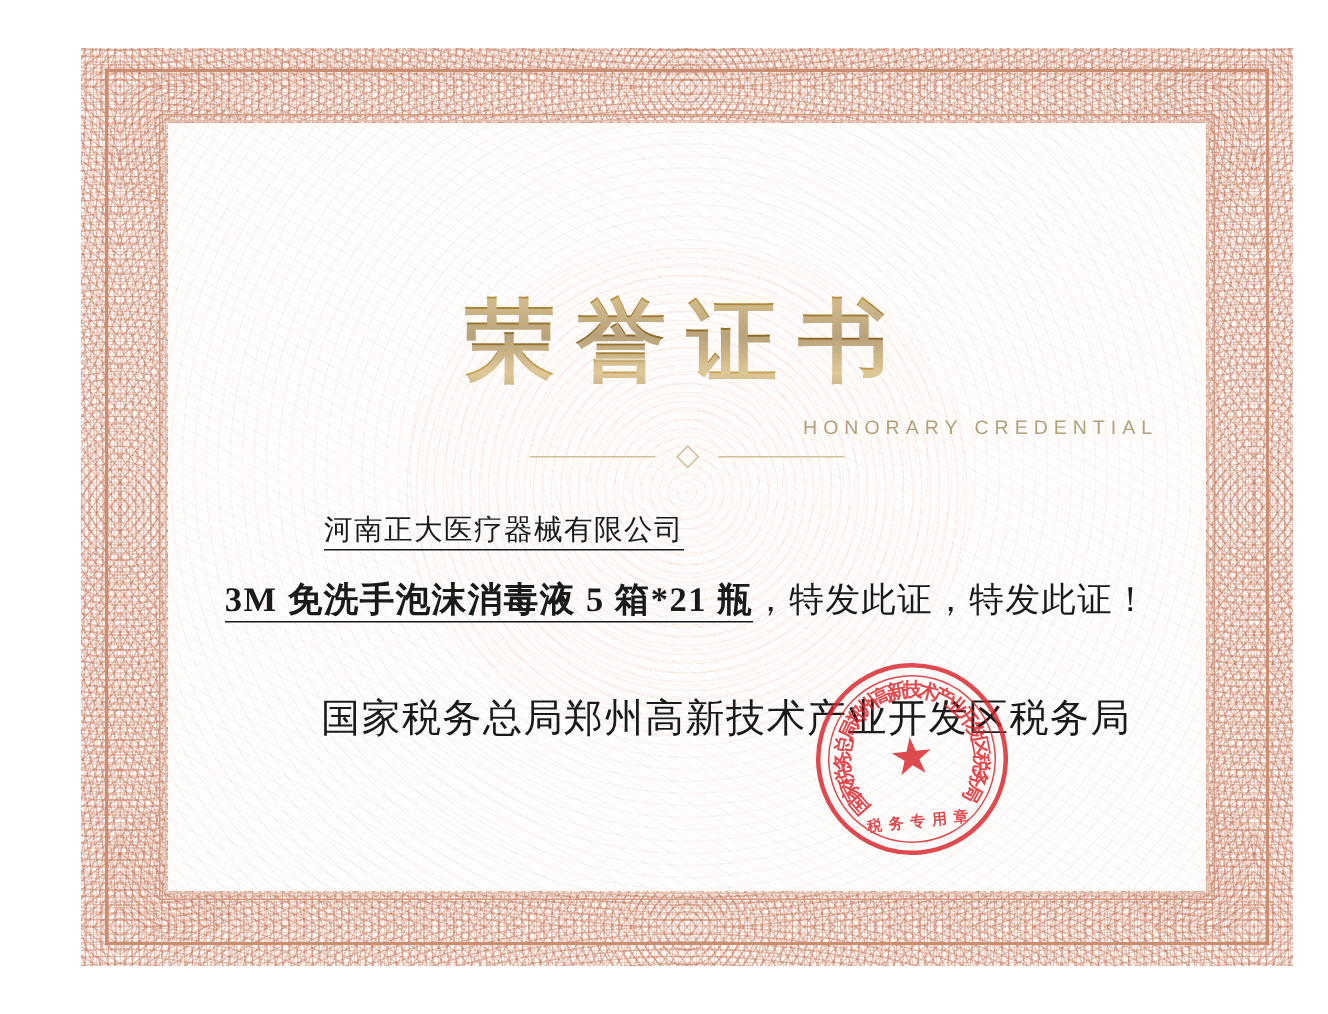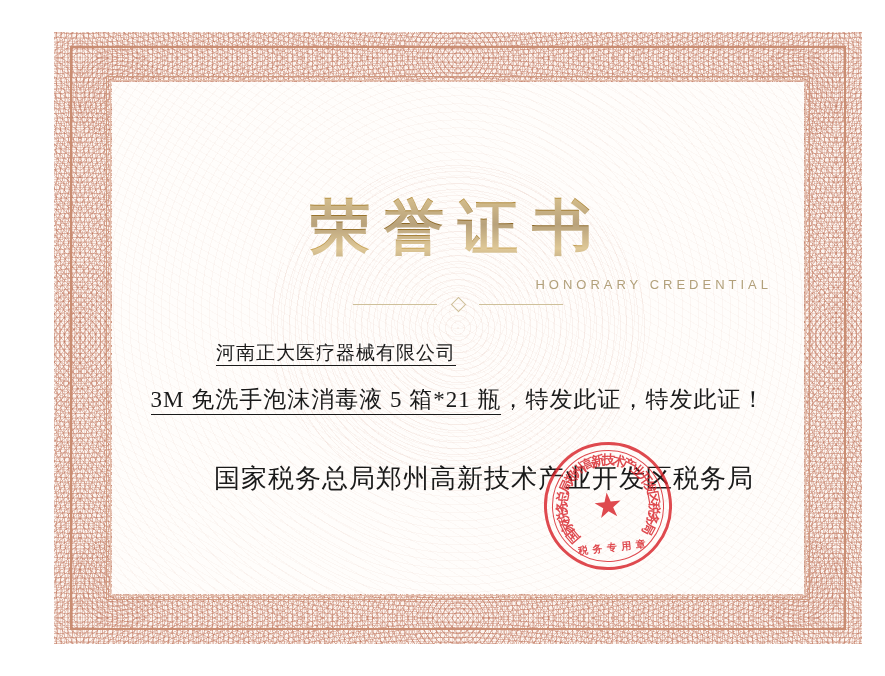--- a/index.html
+++ b/index.html
@@ -193,21 +193,21 @@
     margin-top: 22px;
     text-align: center;
     font-size: 23px;
     color: #1a1a1a;
     letter-spacing: 1px;
   }
   .body-line.second {
     margin-top: 18px;
   }
   .emph {
-    font-weight: normal;
+    font-weight: bold;
     border-bottom: 1px solid #1a1a1a;
     padding-bottom: 2px;
   }
 
   .issuer {
     margin-top: 46px;
     text-align: right;
     padding-right: 18px;
     font-size: 26px;
     color: #1a1a1a;

